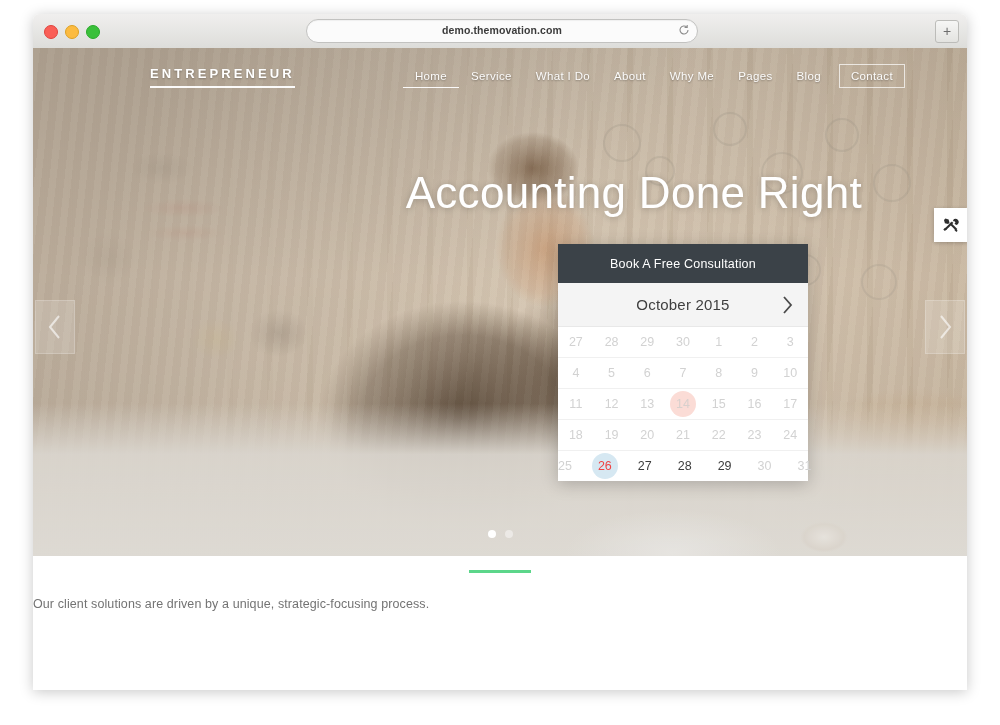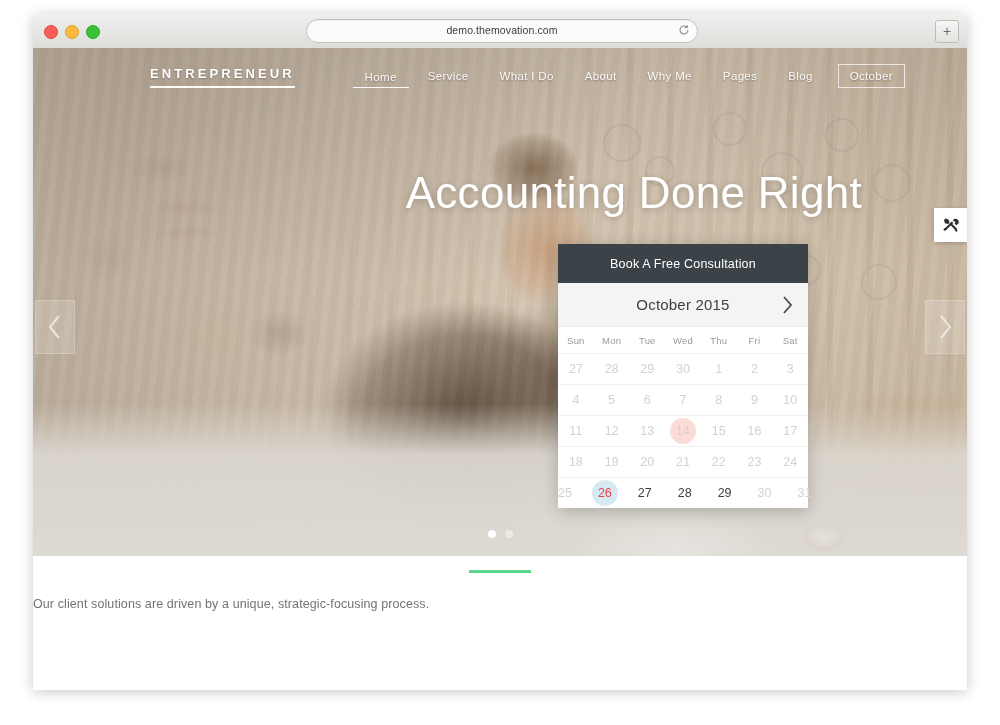--- a/index.html
+++ b/index.html
@@ -25,20 +25,21 @@
   #traffic-lights{position:absolute;left:11px;top:11px;display:flex;gap:7px;}
   .tl{width:12px;height:12px;border-radius:50%;}
   .tl-red{background:#fa5f57;border:.5px solid #e0443e;}
   .tl-yellow{background:#fcbb40;border:.5px solid #dea123;}
   .tl-green{background:#3ac03a;border:.5px solid #2aaa2a;}
 
   #address-bar{
     position:absolute;left:273px;top:5px;width:390px;height:22px;
     background:#fbfbfb;border:1px solid #c2c2c0;border-radius:12px;
     box-shadow:inset 0 1px 1px rgba(0,0,0,.05);
+    font-weight:bold;
   }
   #url-text{
     position:absolute;left:0;right:0;top:4px;text-align:center;
     font-size:10.5px;color:#3b3b3b;letter-spacing:.1px;
   }
   #reload-icon{
     position:absolute;right:7px;top:4px;width:12px;height:13px;
     color:#8b8b8b;font-size:12px;line-height:13px;
   }
   #new-tab-button{
@@ -97,21 +98,21 @@
 
   
   #site-header{position:absolute;top:0;left:0;right:0;height:58px;z-index:8;}
   #logo{
     position:absolute;left:103px;top:18px;
     color:#fff;font-size:13px;letter-spacing:3.1px;font-weight:700;
     padding-bottom:5px;border-bottom:2px solid rgba(255,255,255,.95);
     text-shadow:0 1px 2px rgba(0,0,0,.28);
     margin-left:14px;
   }
-  #main-nav{position:absolute;right:62px;top:16px;display:flex;align-items:center;gap:7px;}
+  #main-nav{position:absolute;right:62px;top:16px;display:flex;gap:0px;}
   .nav-item{
     color:#ffffff;font-size:11.5px;letter-spacing:.35px;
     padding:6px 12px;text-shadow:0 1px 2px rgba(0,0,0,.35);
     opacity:.95;white-space:nowrap;
   }
   .nav-item.active{border-bottom:1.5px solid #fff;padding-bottom:4px;}
   .nav-item.boxed{border:1px solid rgba(255,255,255,.75);padding:5px 11px;margin-left:6px;}
 
   
   #hero-headline{
@@ -240,21 +241,21 @@
       <div id="site-header">
         <div id="logo">ENTREPRENEUR</div>
         <div id="main-nav">
           <div class="nav-item active">Home</div>
           <div class="nav-item">Service</div>
           <div class="nav-item">What I Do</div>
           <div class="nav-item">About</div>
           <div class="nav-item">Why Me</div>
           <div class="nav-item">Pages</div>
           <div class="nav-item">Blog</div>
-          <div class="nav-item boxed">October</div>
+          <div class="nav-item boxed">Contact</div>
         </div>
       </div>
 
       <div id="hero-headline">Accounting Done Right</div>
 
       <div class="carousel-arrow" id="carousel-prev">
         <svg width="16" height="26" viewBox="0 0 16 26">
           <path d="M12 2 L3 13 L12 24" fill="none" stroke="#ffffff" stroke-width="2"></path>
         </svg>
       </div>
@@ -284,29 +285,20 @@
         <div id="booking-title">Book A Free Consultation</div>
         <div id="calendar">
           <div id="calendar-head">
             <span id="calendar-month">October 2015</span>
             <span id="calendar-next">
               <svg width="13" height="20" viewBox="0 0 13 20">
                 <path d="M3 2 L10 10 L3 18" fill="none" stroke="#4a4a4a" stroke-width="1.8"></path>
               </svg>
             </span>
           </div>
-          <div id="calendar-weekdays">
-            <span>Sun</span>
-            <span>Mon</span>
-            <span>Tue</span>
-            <span>Wed</span>
-            <span>Thu</span>
-            <span>Fri</span>
-            <span>Sat</span>
-          </div>
           <div id="calendar-grid">
               <div class="cal-row">
                 <div class="cal-cell muted">
                   <span class="num">27</span>
                 </div>
                 <div class="cal-cell muted">
                   <span class="num">28</span>
                 </div>
                 <div class="cal-cell muted">
                   <span class="num">29</span>

